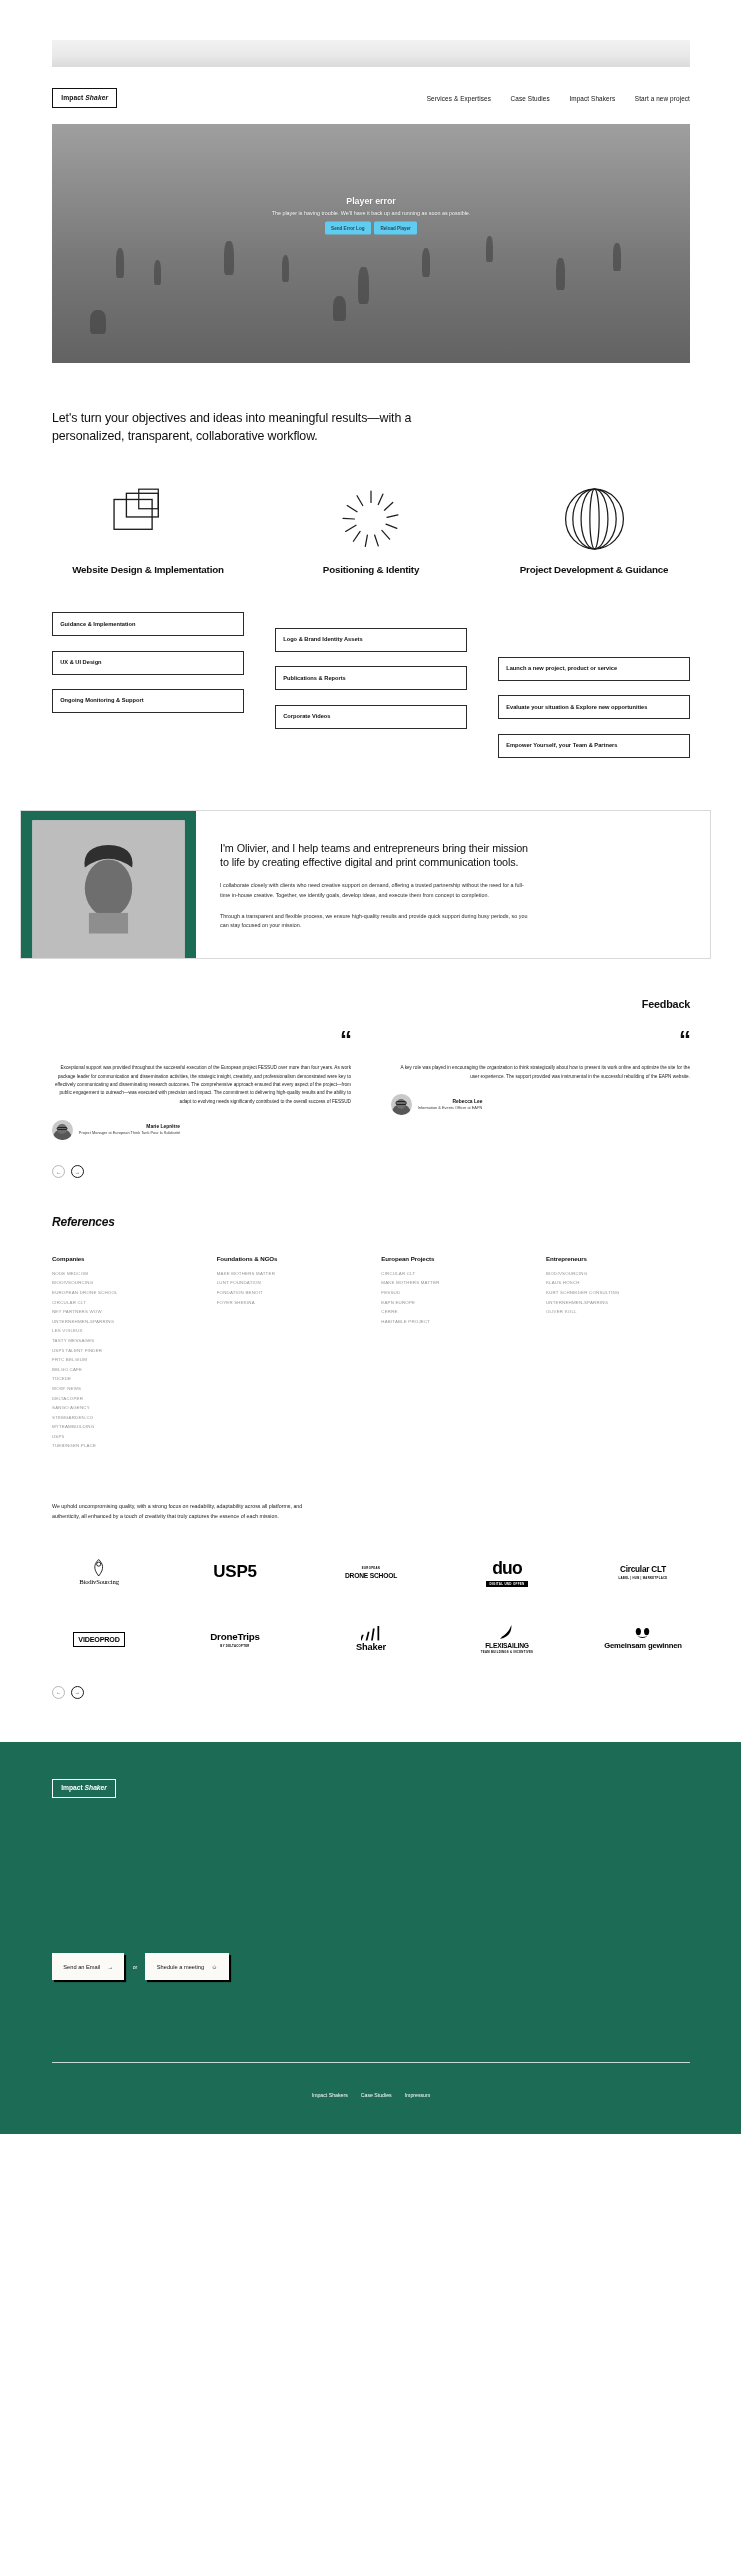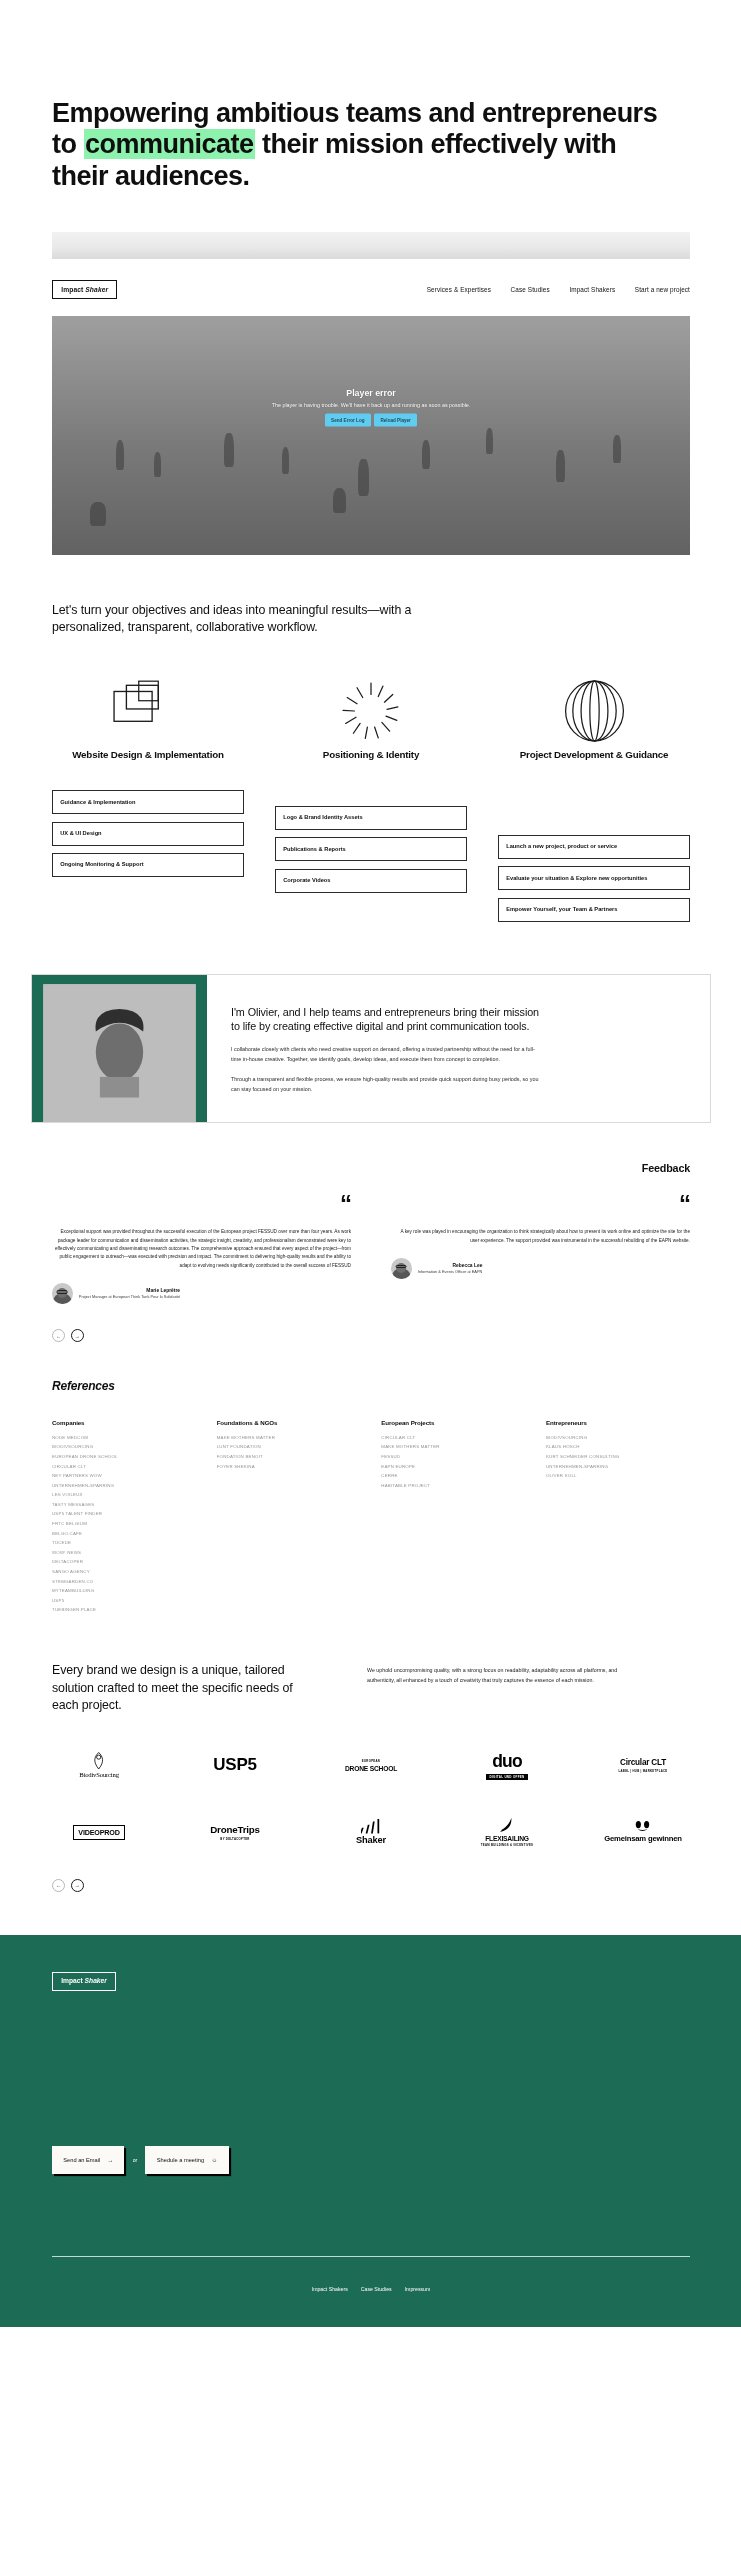--- a/index.html
+++ b/index.html
@@ -114,21 +114,21 @@
     line-height:1.42;
     letter-spacing:-0.1px;
     max-width:361px;
   }
   .svc-cols {
     margin-top:40px;
     display:grid;
     grid-template-columns:repeat(3,1fr);
     gap:31px;
   }
-  .svc-col { display:flex; flex-direction:column; align-items:center; }
+  .svc-col { display:flex; flex-direction:column; align-items:center;gap:7px; }
   .svc-icon { height:67px; display:flex; align-items:center; justify-content:center; }
   .svc-col h3 {
     font-size:9.8px;
     font-weight:800;
     text-align:center;
     line-height:1.22;
     letter-spacing:-0.2px;
     margin-top:5.2px;
     min-height:34px;
   }
@@ -144,21 +144,21 @@
     display:flex;
     align-items:center;
     background:#fff;
     cursor:pointer;
   }
   .pill.spacer-top { margin-top:23px; }
   .pill.spacer-top2 { margin-top:52px; }
 
   
   .about {
-    margin:52px 31px 0 31px;
+    margin:52px 31px 0 20px;
     border:0.5px solid #d9d9d9;
     display:flex;
     background:#fff;
   }
   .about-photo {
     width:175px;
     flex:0 0 175px;
     background:#1c6b54;
     position:relative;
     overflow:hidden;
@@ -318,23 +318,20 @@
     justify-content:center;
     gap:13px;
   }
   .foot-links a { color:#fff; font-size:5.2px; text-decoration:none; }
 </style>
 </head>
 <body>
 
 <div class="page">
 
-  <section class="hero">
-    <h1><span>Empowering ambitious teams and entrepreneurs to </span><span class="hl">communicate</span><span> their mission effectively with their audiences.</span></h1>
-  </section>
 
   <div class="hero-strip"></div>
 
   <nav class="nav">
     <div class="brand"><span>Impact </span><i>Shaker</i></div>
     <div class="nav-links">
       <a href="#">Services &amp; Expertises</a>
       <a href="#">Case Studies</a>
       <a href="#">Impact Shakers</a>
       <a href="#">Start a new project</a>
@@ -544,21 +541,20 @@
             <li>KLAUS HÖSCH</li>
             <li>KURT SCHNEIDER CONSULTING</li>
             <li>UNTERNEHMEN-SPARRING</li>
             <li>OLIVER KOLL</li>
           </ul>
       </div>
     </div>
   </section>
 
   <section class="brandsec">
-    <h2>Every brand we design is a unique, tailored solution crafted to meet the specific needs of each project.</h2>
     <p>We uphold uncompromising quality, with a strong focus on readability, adaptability across all platforms, and authenticity, all enhanced by a touch of creativity that truly captures the essence of each mission.</p>
   </section>
 
   <div class="logos">
     <div class="logo">
       <svg width="13.4" height="17.5" viewBox="0 0 26 34" fill="none">
           <path d="M13 1C5 9 1 18 13 33C25 18 21 9 13 1z" stroke="#000" stroke-width="1.6"></path>
           <circle cx="13" cy="10" r="4" stroke="#000" stroke-width="1.6"></circle>
         </svg>
       <span class="logo-name" style="font-size:6.7px;font-family:'Liberation Serif',serif;font-weight:400;">BiodivSourcing</span>

